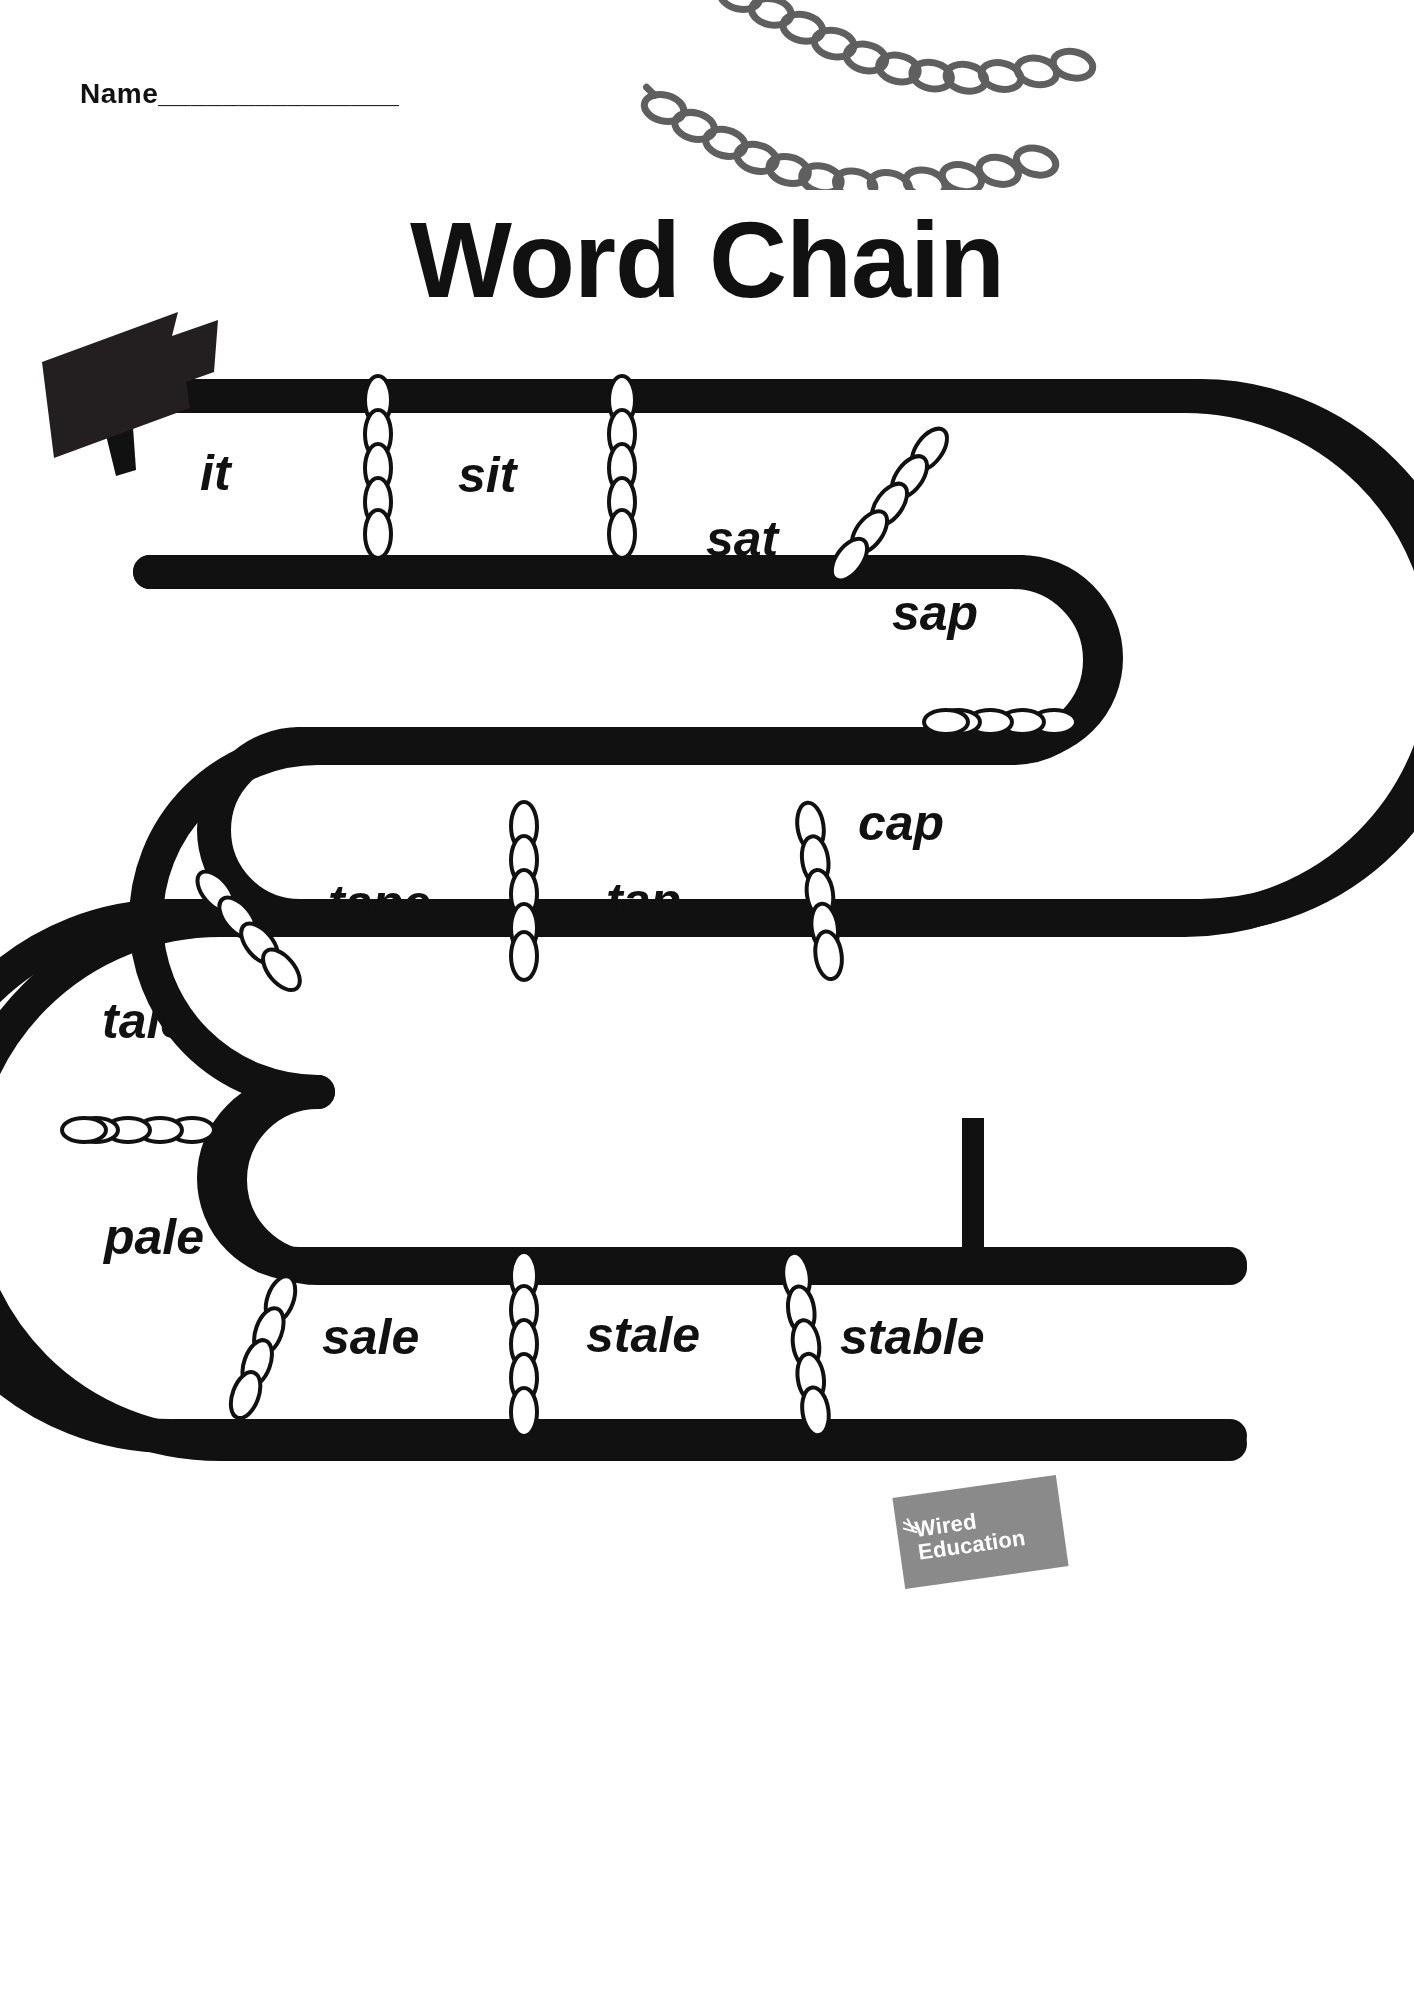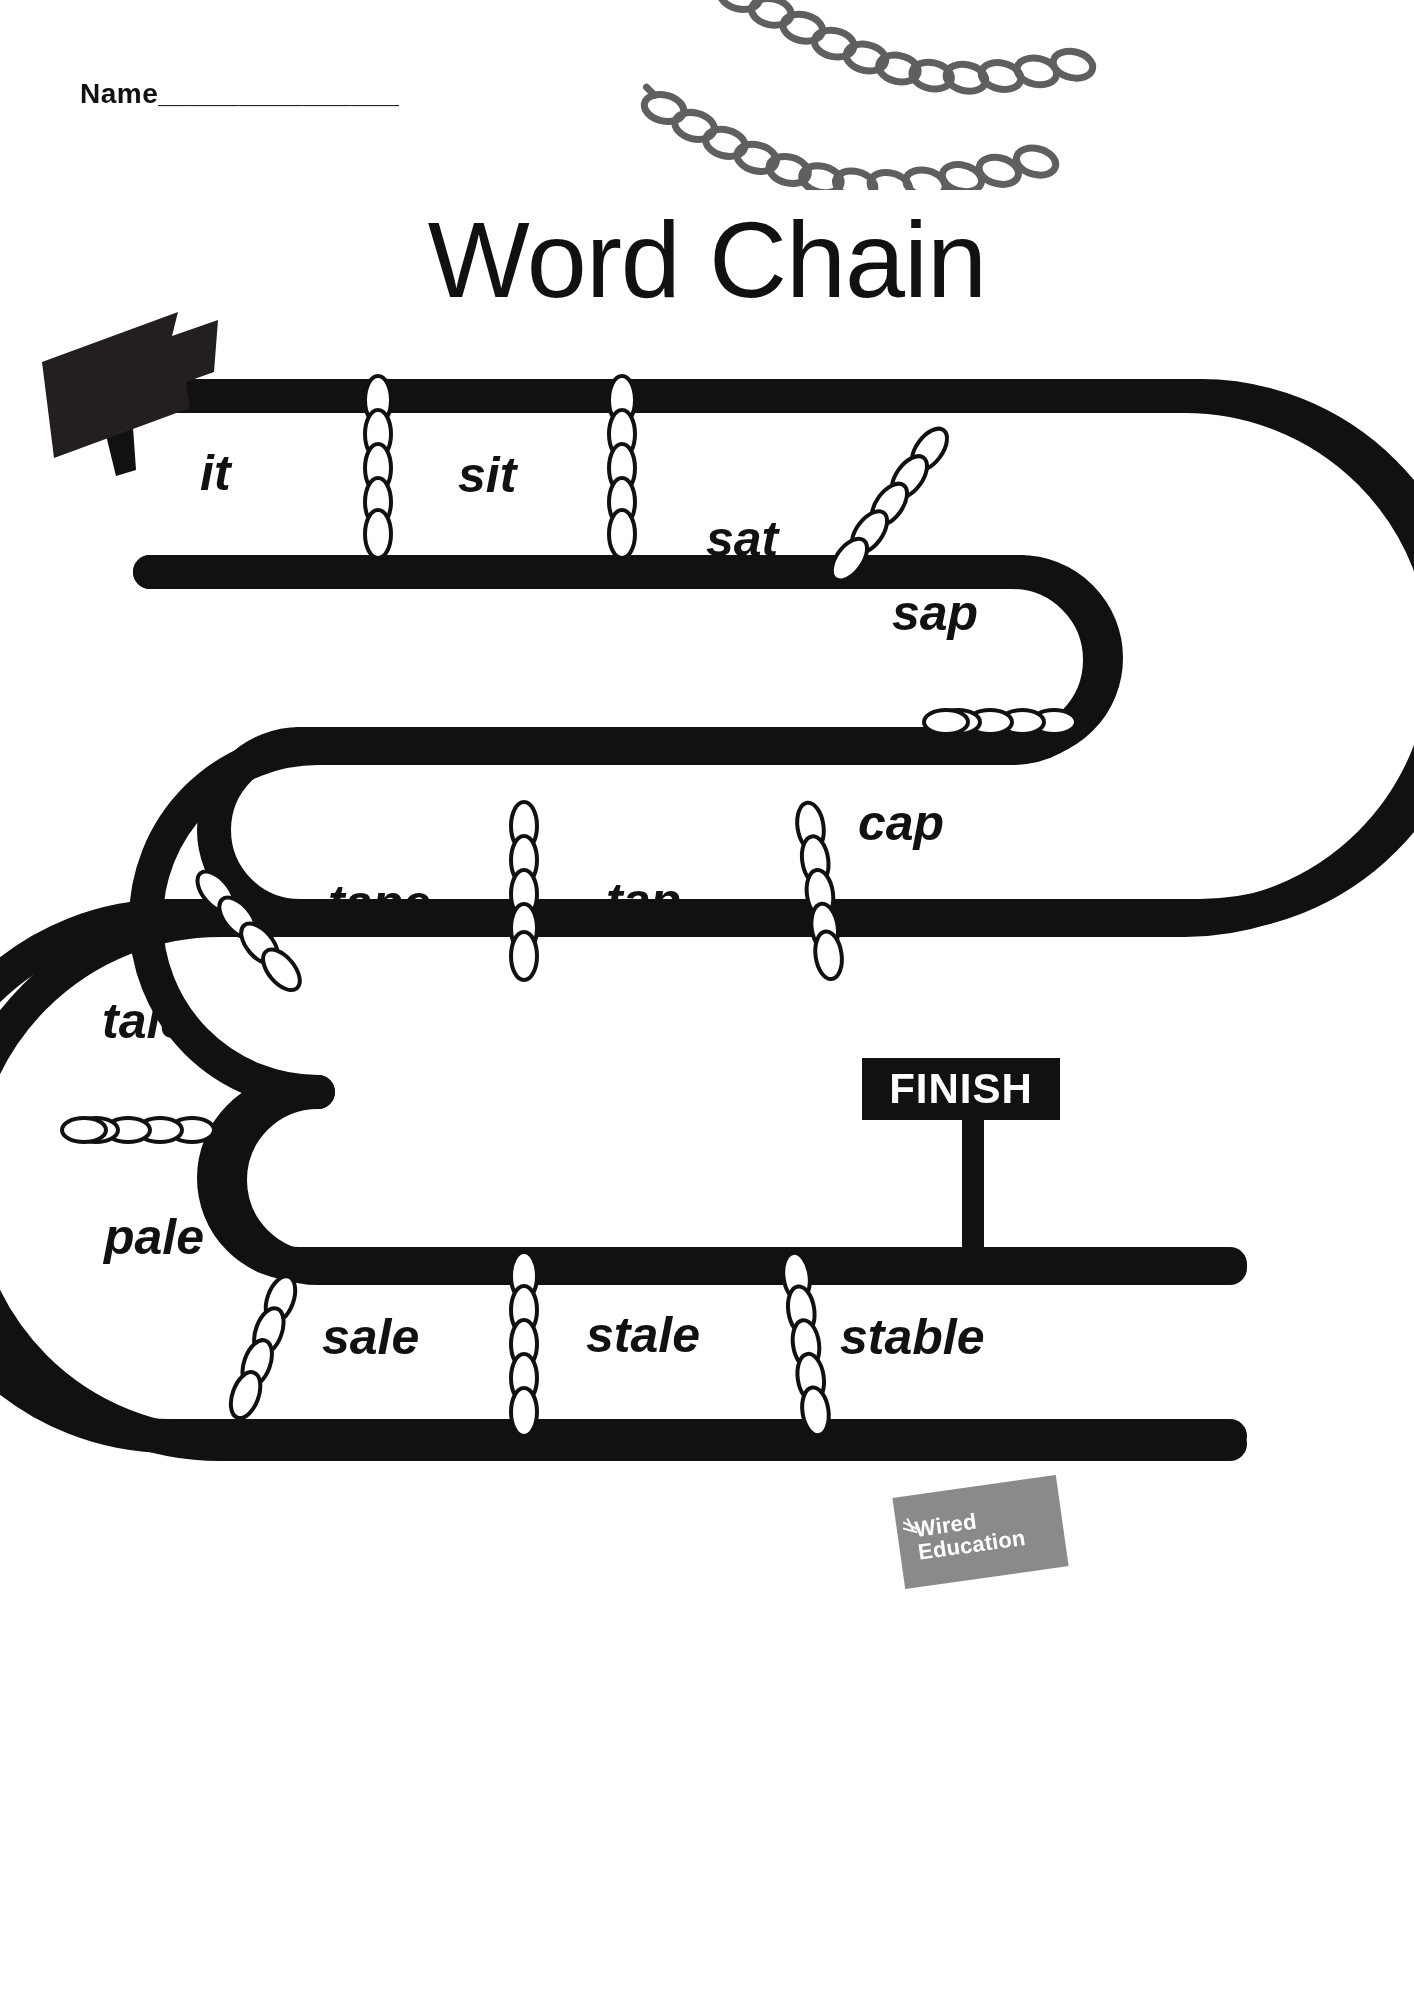--- a/index.html
+++ b/index.html
@@ -24,21 +24,21 @@
     letter-spacing: 0.5px;
     white-space: nowrap;
   }
   
   #title {
     position: absolute;
     left: 0; top: 206px;
     width: 1414px;
     text-align: center;
     font-size: 108px;
-    font-weight: normal;
+    font-weight: bold;
     color: #111111;
     letter-spacing: -1px;
     line-height: 1;
   }
   
   #deco-chains {
     position: absolute;
     left: 640px; top: -10px;
     width: 560px; height: 200px;
   }
@@ -290,23 +290,20 @@
   </svg>
 
   <svg id="start-flag" viewBox="0 0 210 240">
 
     <polygon points="52,120 90,106 98,220 78,226" fill="#111111"></polygon>
 
     <polygon points="4,112 140,62 134,86 180,70 176,122 148,132 152,158 16,208" fill="#231f20"></polygon>
   </svg>
   <div id="start-label">START</div>
 
-  <div id="finish-badge">
-    <span id="finish-label">FINISH</span>
-  </div>
 
   <div id="title">Word Chain</div>
 
   <div class="word" style="left:200px; top:448px;">it</div>
   <div class="word" style="left:458px; top:450px;">sit</div>
   <div class="word" style="left:706px; top:466px;margin-top:48px;">sat</div>
   <div class="word" style="left:892px; top:588px;">sap</div>
   <div class="word" style="left:858px; top:798px;">cap</div>
   <div class="word" style="left:606px; top:876px;">tap</div>
   <div class="word" style="left:328px; top:878px;">tape</div>

